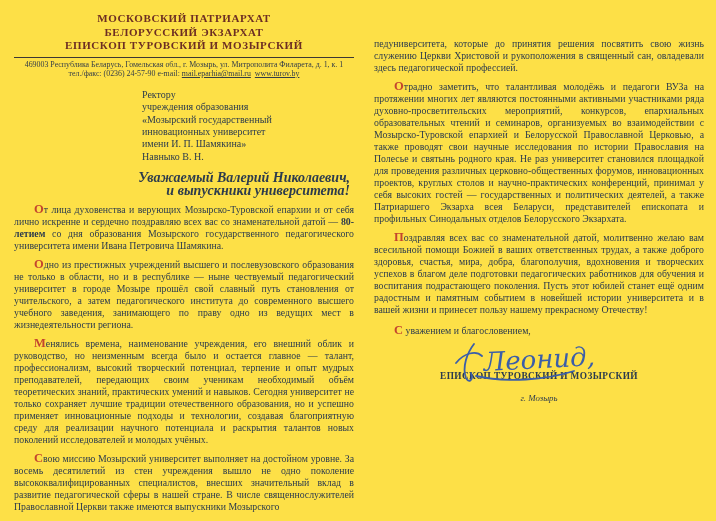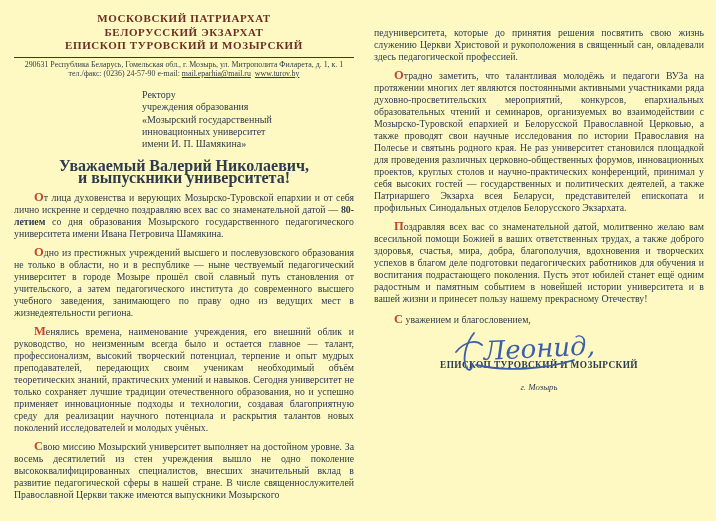--- a/index.html
+++ b/index.html
@@ -1,39 +1,39 @@
 <!DOCTYPE html>
 <html style="--header-red: #6d2e23; --dropcap-red: #c4452e; --body-text: #2c3b4d; --signature-blue: #3b5ea9;"><head>
 <meta charset="utf-8">
 <style>
   html,body{margin:0;padding:0;background:#ffffff;}
   .sheet{
     position:relative;width:716px;height:521px;overflow:hidden;
-    background:#fef9c3;
+    background:#fde047;
     font-family:"Liberation Serif","DejaVu Serif",serif;
     color:var(--body-text,#2c3b4d);
   }
   
   .col-left{position:absolute;left:14px;top:8px;width:340px;}
   .col-right{position:absolute;left:374px;top:26px;width:330px;}
 
   .letterhead{ text-align:center; color:var(--header-red,#6d2e23); font-weight:700;
     font-size:11px; line-height:13.5px; letter-spacing:.6px; padding-top:4px;}
   .lh-rule{border:0;border-top:1.6px solid #3c3734;margin:4px 0 2px 0;}
   .contact{ text-align:center; font-size:7.9px; line-height:9.6px; color:#333c48;}
   .contact a{color:inherit;text-decoration:underline;}
 
   .addressee{margin:10px 0 0 128px;font-size:10px;line-height:12.4px;}
 
-  .salutation{margin:9px 4px 0 4px;text-align:center;font-weight:700;
-    font-size:16px;line-height:12.6px;}
+  .salutation{margin:9px 4px 0 4px;text-align:right;font-weight:700;font-style:italic;
+    font-size:14px;line-height:12.6px;}
 
   .body-par{margin:6px 0 0 0;font-size:9.8px;line-height:12px;text-align:justify;
     text-indent:20px;}
-  .body-par.cont{text-indent:0;margin-top:1px;}
+  .body-par.cont{text-indent:0;margin-top:12px;}
   .dc{color:var(--dropcap-red,#c4452e);font-weight:700;font-size:12.5px;line-height:1;}
 
   
   .closing-line{margin:8px 0 0 0;font-size:9.8px;line-height:12px;text-indent:20px;}
   .sig-wrap{position:relative;height:46px;margin:2px 0 -14px 60px;width:180px;z-index:2;}
   .sig-wrap svg{width:180px;height:46px;display:block;}
   .bishop{position:relative;z-index:1;text-align:center;font-weight:700;font-size:9.3px;
     letter-spacing:.4px;margin-top:0;}
   .dateplace{margin-top:12px;text-align:center;font-style:italic;font-size:8.8px;
     line-height:11px;color:#2f3c4c;}
@@ -45,34 +45,35 @@
 
   <div class="col-left">
 
     <div class="letterhead">
       <div>МОСКОВСКИЙ ПАТРИАРХАТ</div>
       <div>БЕЛОРУССКИЙ ЭКЗАРХАТ</div>
       <div>ЕПИСКОП ТУРОВСКИЙ И МОЗЫРСКИЙ</div>
     </div>
     <hr class="lh-rule">
     <div class="contact">
-      <div>290631 Республика Беларусь, Гомельская обл., г. Мозырь, ул. Митрополита Филарета, д. 1, к. 1</div>
+      <div>469003 Республика Беларусь, Гомельская обл., г. Мозырь, ул. Митрополита Филарета, д. 1, к. 1</div>
       <div>
         <span>тел./факс: (0236) 24-57-90 e-mail:</span>
         <a href="#">mail.eparhia@mail.ru</a>&nbsp;
         <a href="#">www.turov.by</a>
       </div>
     </div>
 
     <div class="addressee">
       <div>Ректору</div>
       <div>учреждения образования</div>
       <div>«Мозырский государственный</div>
       <div>инновационных университет</div>
       <div>имени И. П. Шамякина»</div>
+      <div>Навныко В. Н.</div>
     </div>
 
     <div class="salutation">
       <div>Уважаемый Валерий Николаевич,</div>
       <div>и выпускники университета!</div>
     </div>
 
     <p class="body-par"><span class="dc">О</span><span>т лица духовенства и верующих Мозырско-Туровской епархии и от себя лично искренне и сердечно поздравляю всех вас со знаменательной датой — </span><b>80-летием</b><span> со дня образования Мозырского государственного педагогического университета имени Ивана Петровича Шамякина.</span></p>
 
     <p class="body-par"><span class="dc">О</span><span>дно из престижных учреждений высшего и послевузовского образования не только в области, но и в республике — ныне чествуемый педагогический университет в городе Мозыре прошёл свой славный путь становления от учительского, а затем педагогического института до современного высшего учебного заведения, занимающего по праву одно из ведущих мест в жизнедеятельности региона.</span></p>

